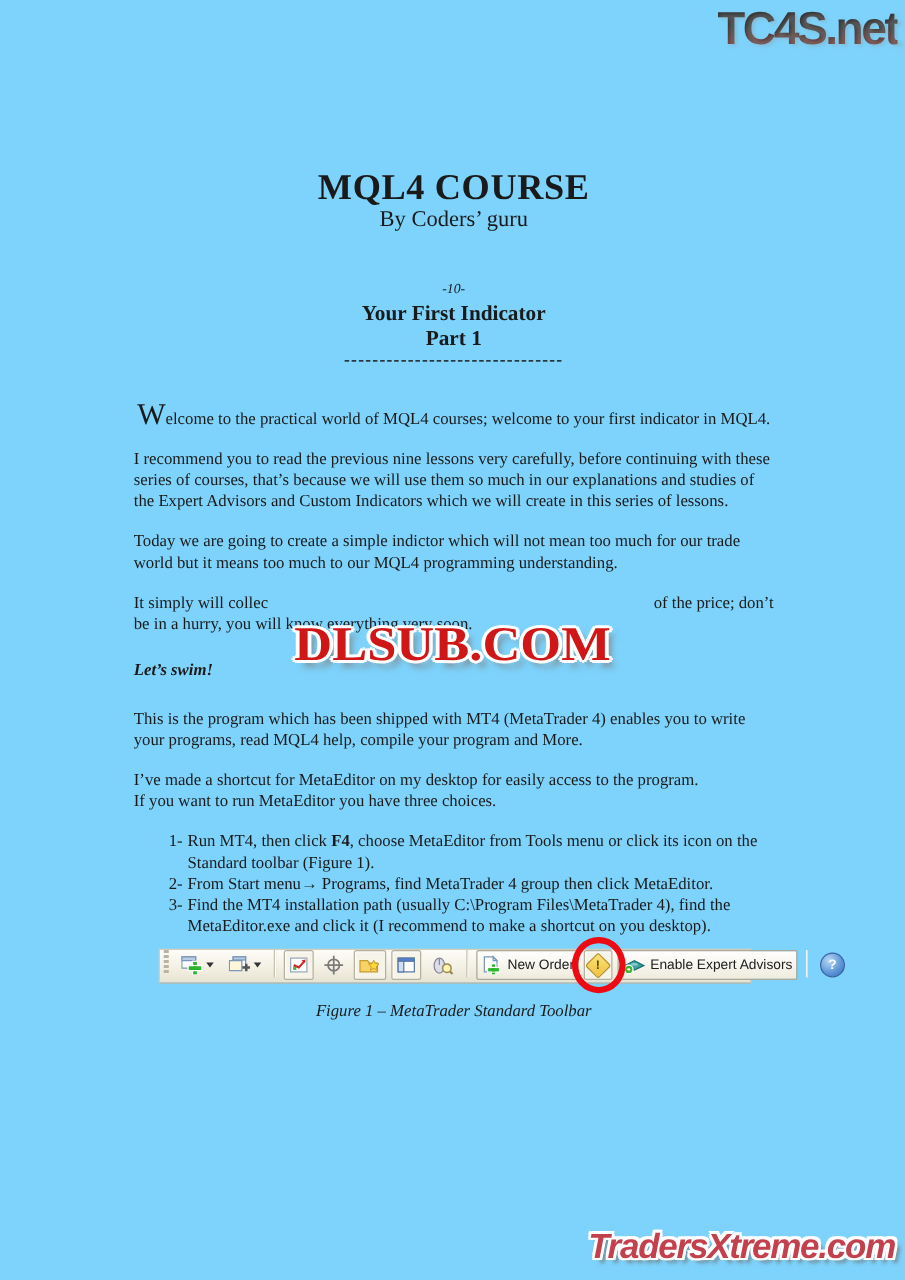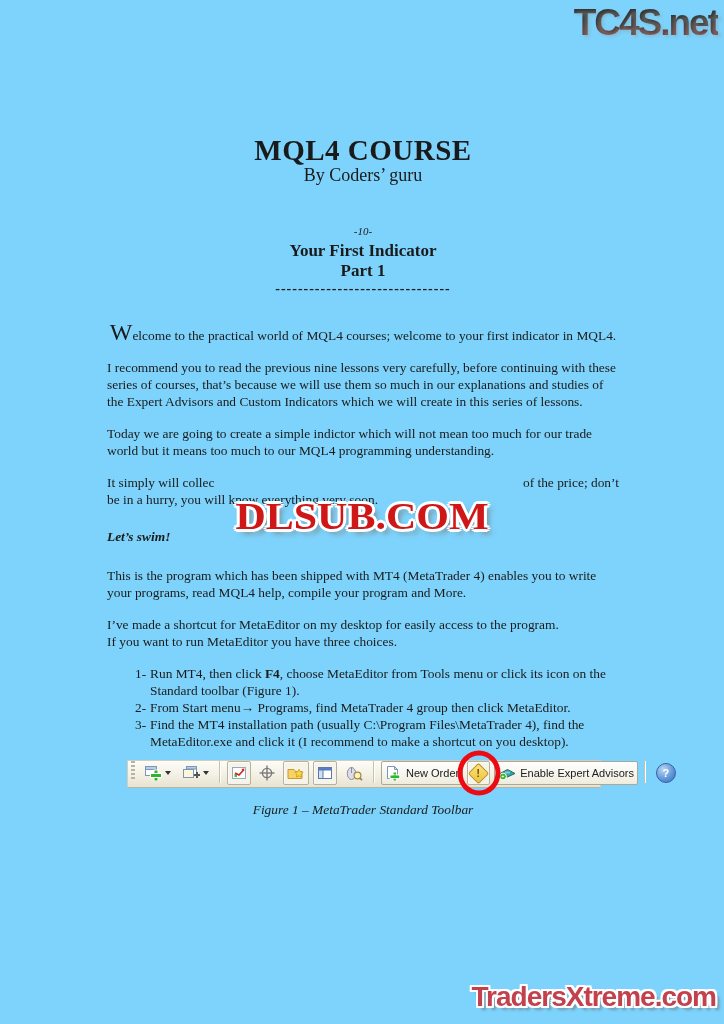--- a/index.html
+++ b/index.html
@@ -23,20 +23,21 @@
   }
   .tx-logo{
     position:absolute;top:981px;right:8px;
     font-family:"Liberation Sans", sans-serif;
     font-weight:bold;font-size:28px;letter-spacing:-1px;
     color:#c2414d;
     text-shadow:
       -2px -2px 0 #fff, 2px -2px 0 #fff,-2px 2px 0 #fff,2px 2px 0 #fff,
       0 -2px 0 #fff,0 2px 0 #fff,-2px 0 0 #fff,2px 0 0 #fff,
       4px 4px 3px rgba(110,110,110,.65);
+    font-style: italic;
   }
   .watermark{
     position:absolute;left:216px;top:492px;width:292px;
     text-align:center;
     font-family:"Liberation Serif", serif;
     font-weight:bold;font-size:42px;letter-spacing:0px;
     color:#cf1717;
     transform:scaleY(.92);
     text-shadow:
       -2px -2px 0 #fff, 2px -2px 0 #fff,-2px 2px 0 #fff,2px 2px 0 #fff,

